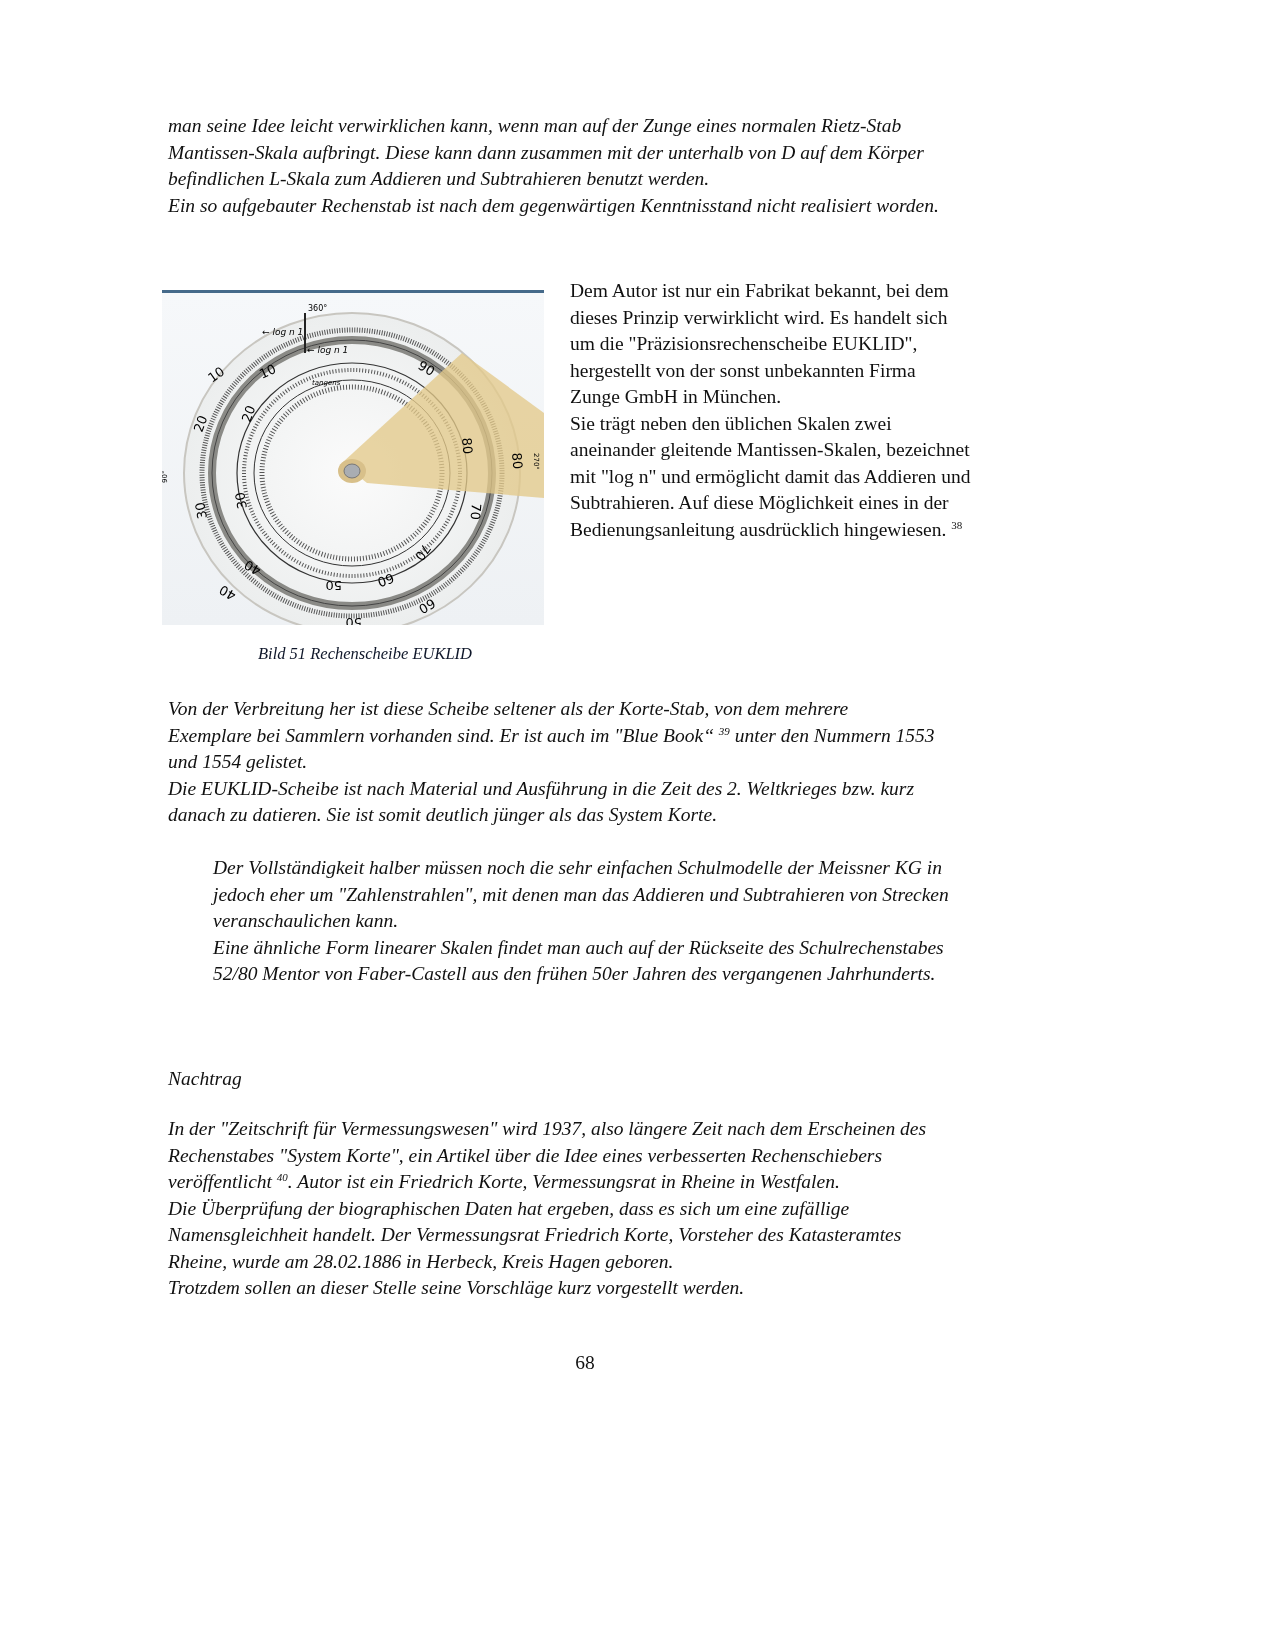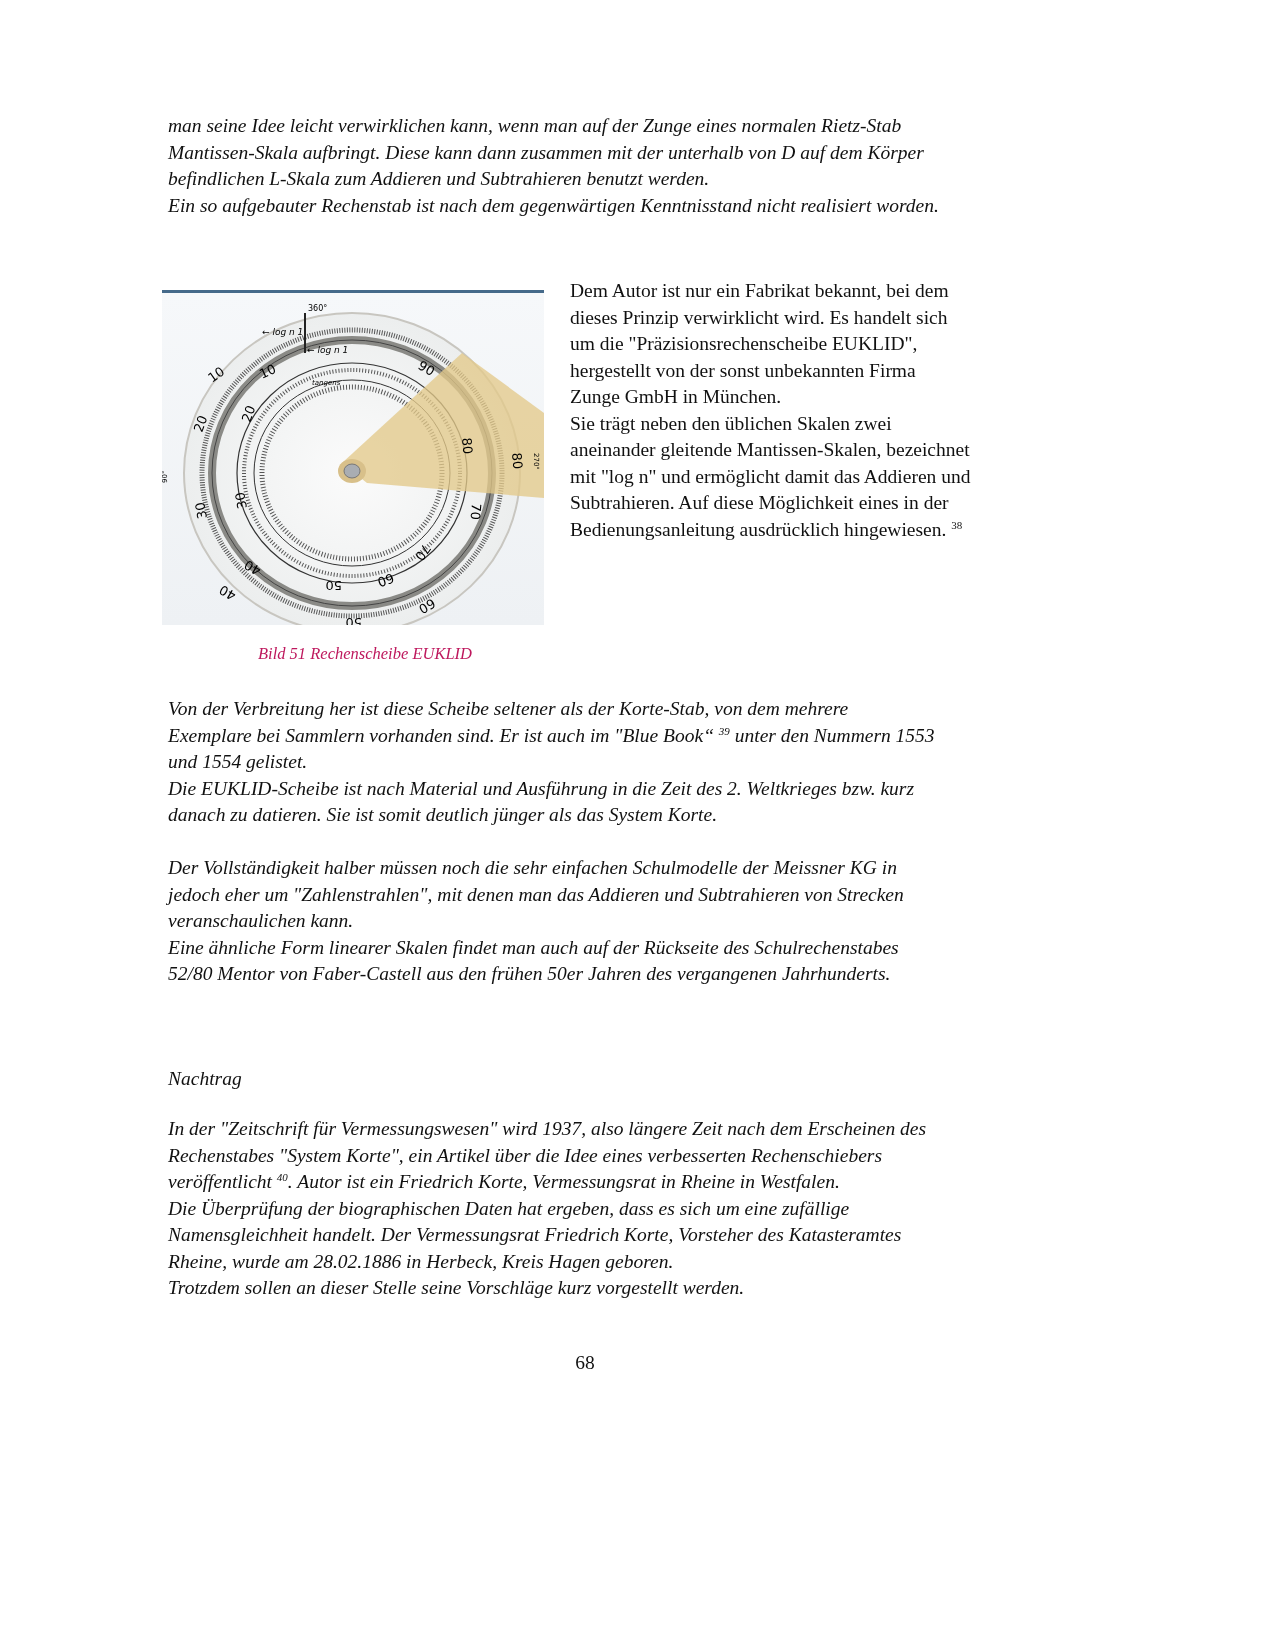--- a/index.html
+++ b/index.html
@@ -4,21 +4,21 @@
 <style>
   html, body { margin: 0; padding: 0; background: #ffffff; }
   body { width: 1275px; height: 1650px; position: relative; overflow: hidden;
          font-family: "Liberation Serif", "DejaVu Serif", serif; color: #111; }
   .p { position: absolute; left: 168px; width: 860px; font-size: 19.5px; line-height: 26.5px; margin: 0; font-style: italic; }
   .line { display: block; white-space: nowrap; }
   sup { font-size: 11px; vertical-align: 7px; line-height: 0; }
   .figure { position: absolute; left: 162px; top: 278px; width: 382px; height: 332px;
             background: linear-gradient(180deg,#f6f8fa 0%,#eef1f4 100%); border-top: 3px solid #456a8a; overflow: hidden; margin-top: 12px; }
   .side { position: absolute; left: 570px; top: 278px; width: 460px; font-size: 19.5px; line-height: 26.5px; }
-  .caption { position: absolute; left: 258px; top: 644px; font-size: 16.5px; font-style: italic; color: #be185d; }
+  .caption { position: absolute; left: 258px; top: 644px; font-size: 16.5px; font-style: italic; color: #0f172a; }
   .pagenum { position: absolute; left: 0; width: 1170px; text-align: center; top: 1352px; font-size: 19.5px; }
 </style>
 </head>
 <body>
 
 <div class="p" style="top:113px;">
   <span class="line">man seine Idee leicht verwirklichen kann, wenn man auf der Zunge eines normalen Rietz-Stab</span>
   <span class="line">Mantissen-Skala aufbringt. Diese kann dann zusammen mit der unterhalb von D auf dem Körper</span>
   <span class="line">befindlichen L-Skala zum Addieren und Subtrahieren benutzt werden.</span>
   <span class="line">Ein so aufgebauter Rechenstab ist nach dem gegenwärtigen Kenntnisstand nicht realisiert worden.</span>
@@ -86,21 +86,21 @@
 <div class="caption">Bild 51 Rechenscheibe EUKLID</div>
 
 <div class="p" style="top:696px;">
   <span class="line">Von der Verbreitung her ist diese Scheibe seltener als der Korte-Stab, von dem mehrere</span>
   <span class="line"><span>Exemplare bei Sammlern vorhanden sind. Er ist auch im "Blue Book“</span> <sup>39</sup> <span>unter den Nummern 1553</span></span>
   <span class="line">und 1554 gelistet.</span>
   <span class="line">Die EUKLID-Scheibe ist nach Material und Ausführung in die Zeit des 2. Weltkrieges bzw. kurz</span>
   <span class="line">danach zu datieren. Sie ist somit deutlich jünger als das System Korte.</span>
 </div>
 
-<div class="p" style="top:855px;">
+<div class="p" style="top:855px;margin-left:45px;">
   <span class="line">Der Vollständigkeit halber müssen noch die sehr einfachen Schulmodelle der Meissner KG in</span>
   <span class="line">jedoch eher um "Zahlenstrahlen", mit denen man das Addieren und Subtrahieren von Strecken</span>
   <span class="line">veranschaulichen kann.</span>
   <span class="line">Eine ähnliche Form linearer Skalen findet man auch auf der Rückseite des Schulrechenstabes</span>
   <span class="line">52/80 Mentor von Faber-Castell aus den frühen 50er Jahren des vergangenen Jahrhunderts.</span>
 </div>
 
 <div class="p" style="top:1066px;">Nachtrag</div>
 
 <div class="p" style="top:1116px;">

